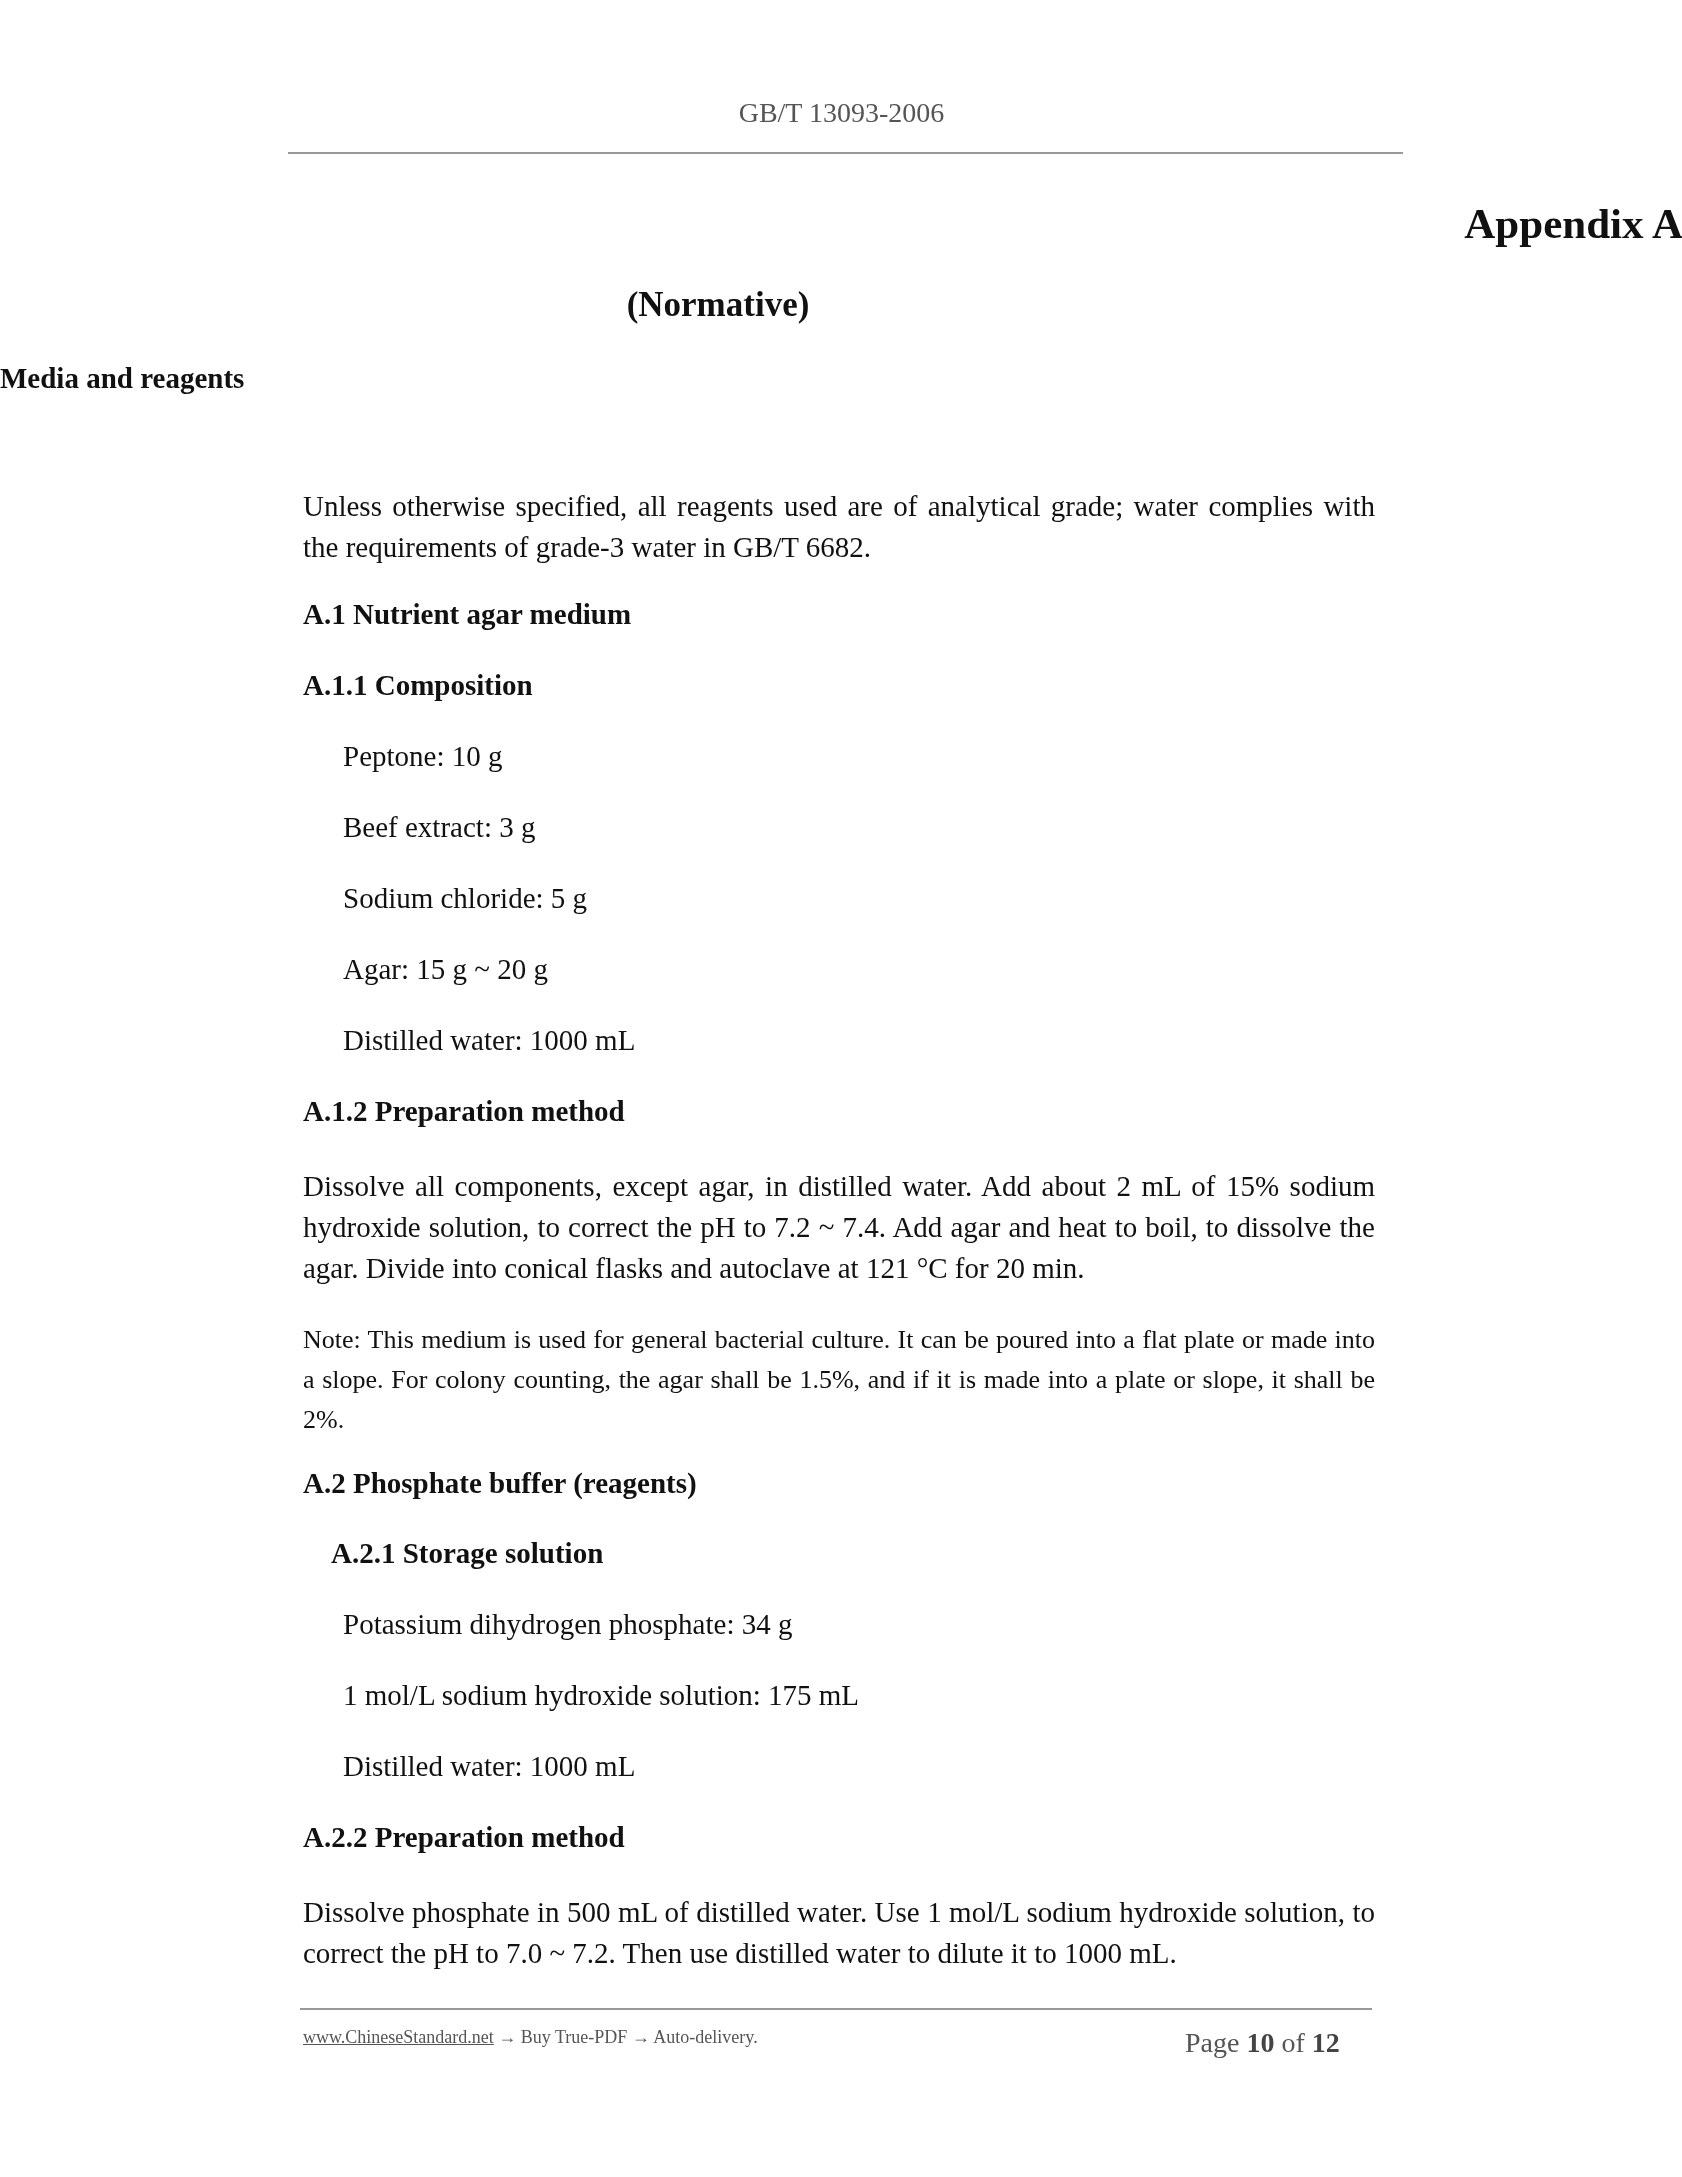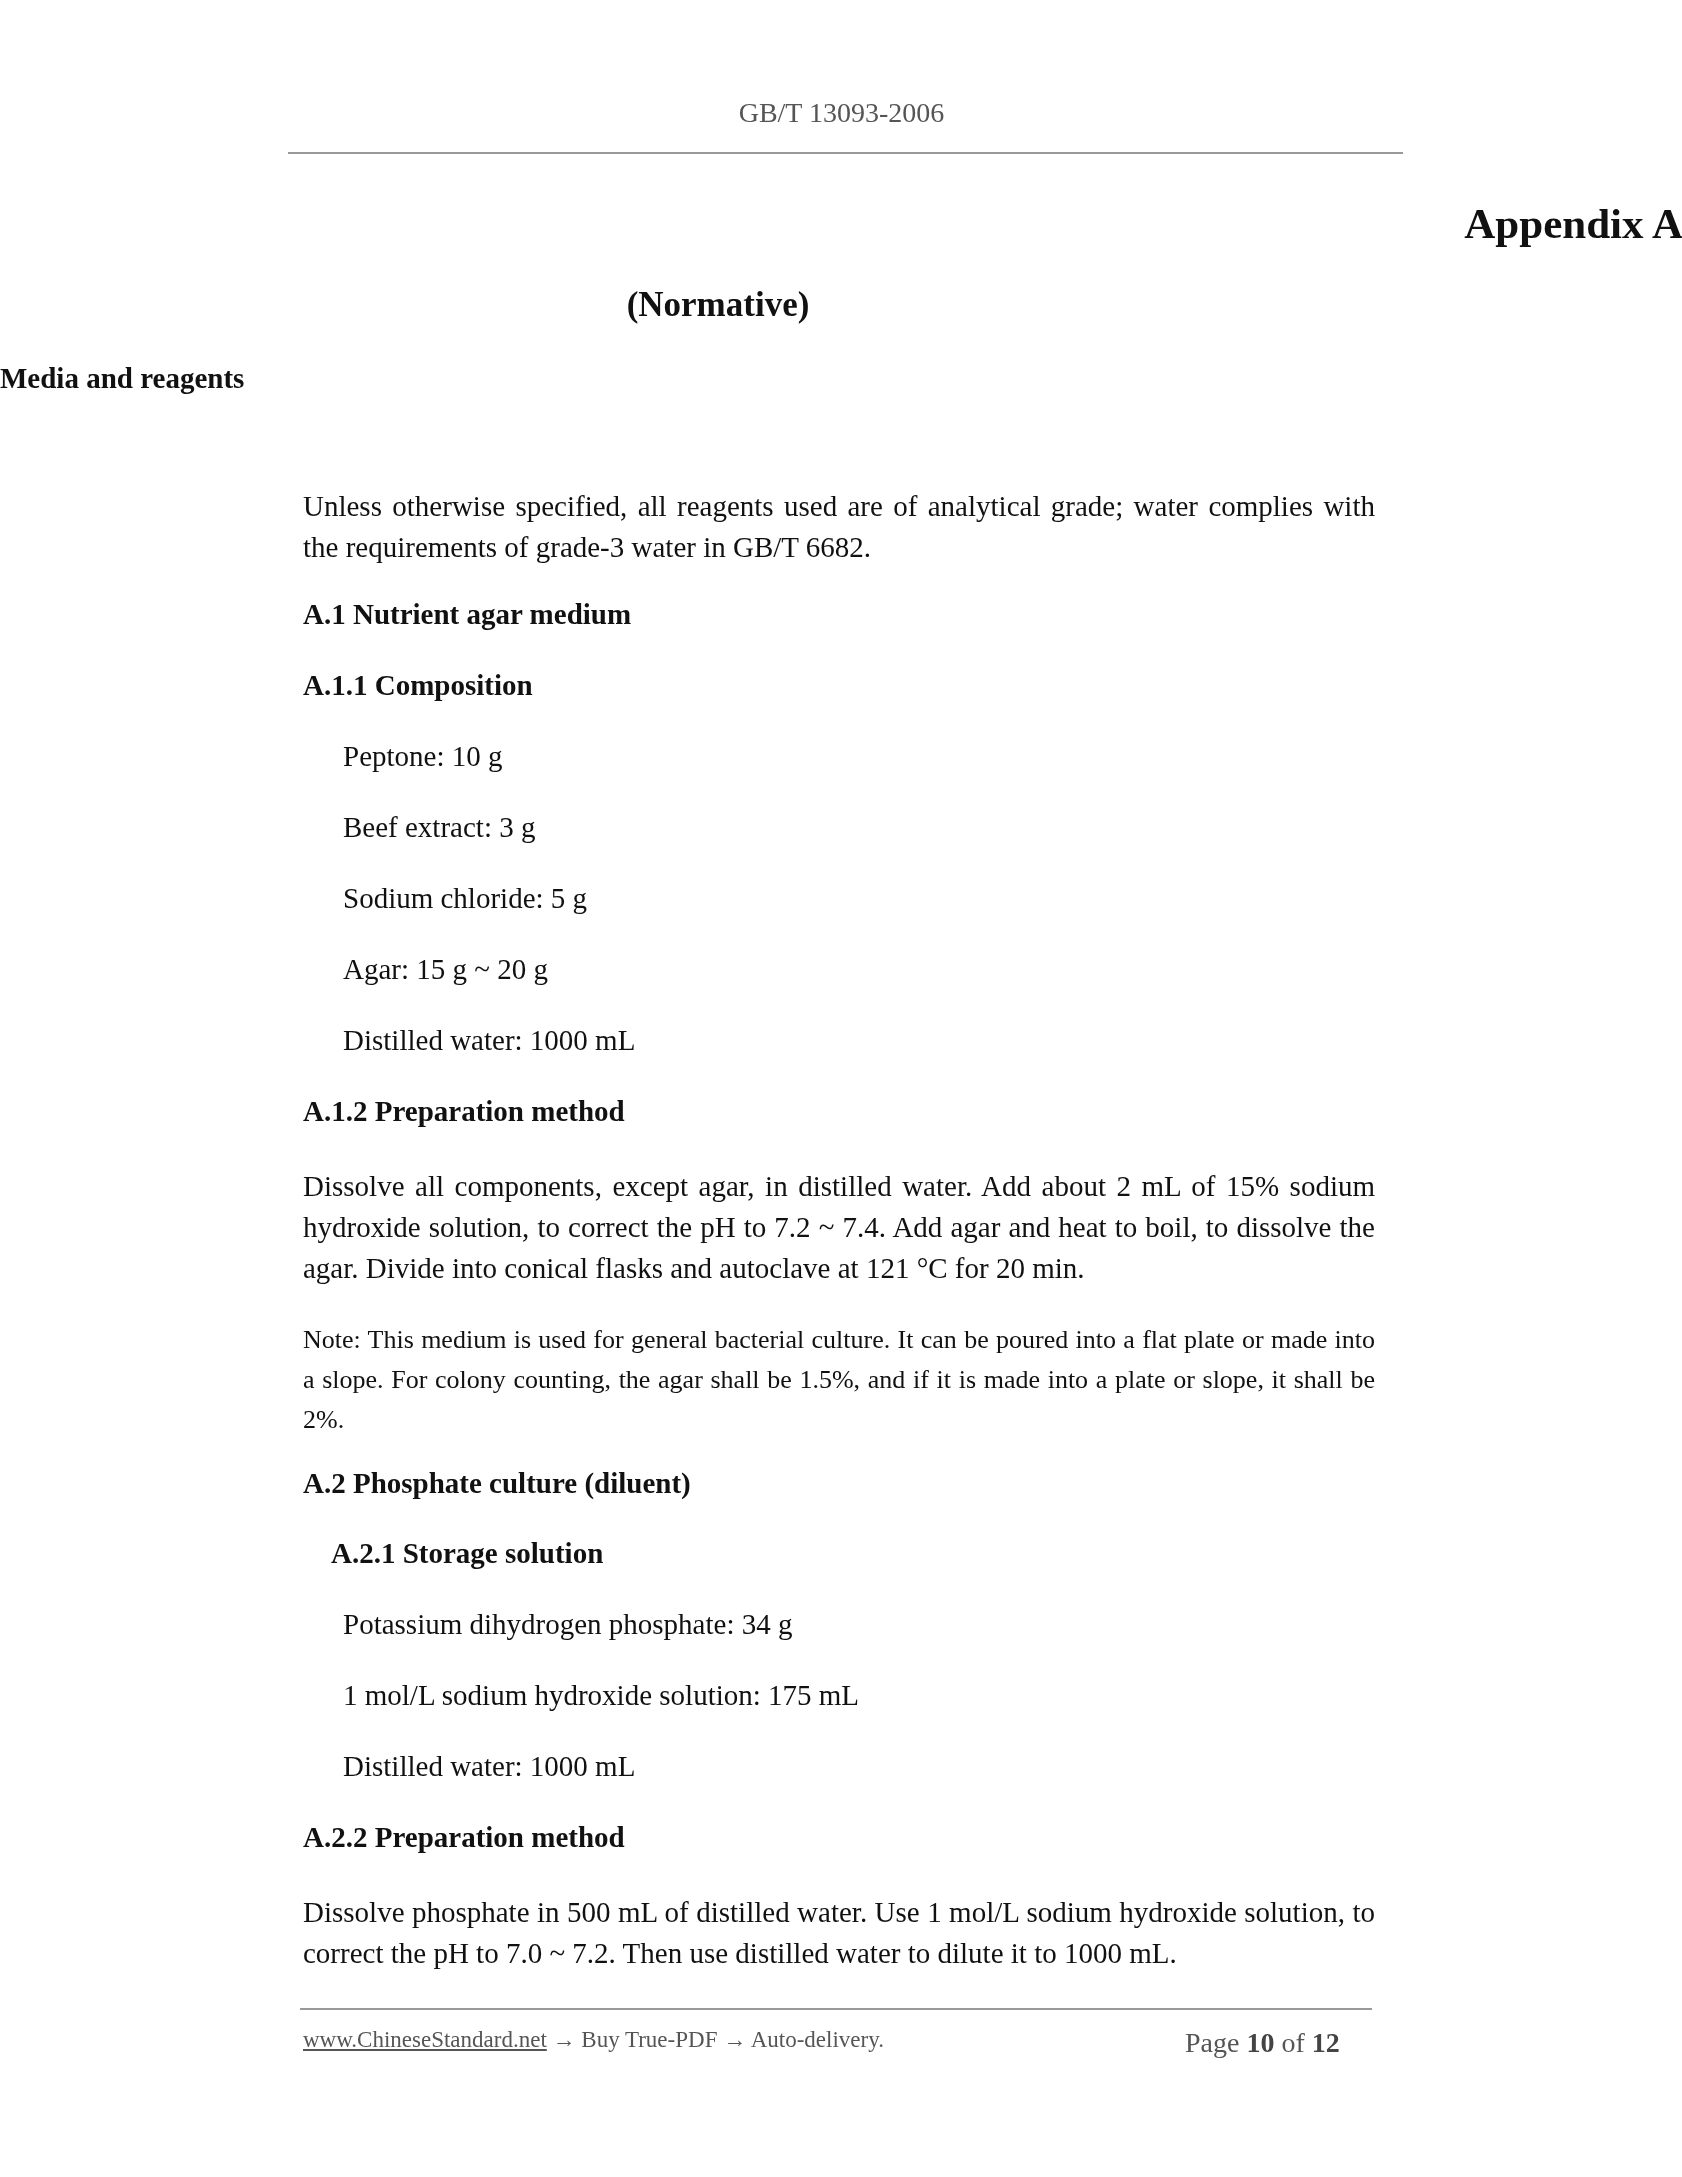--- a/index.html
+++ b/index.html
@@ -7,21 +7,21 @@
   .header-text { position:absolute; top:97px; left:0; width:1683px; text-align:center; font-size:28px; color:#555; }
   .header-rule { position:absolute; top:152px; left:288px; width:1115px; height:1.7px; background:#999; }
   .h-appendix { position:absolute; top:199px; left:0; width:1683px; text-align:right; font-size:43px; font-weight:bold; }
   .h-normative { position:absolute; top:285px; left:0; width:1436px; text-align:center; font-size:35px; font-weight:bold; }
   .h-title { position:absolute; top:349px; left:0; width:1683px; text-align:left; font-size:29px; font-weight:bold;margin-top:13px; }
   .para { position:absolute; left:303px; width:1072px; font-size:29px; line-height:41px; text-align:justify; }
   .note { position:absolute; left:303px; width:1072px; font-size:26px; line-height:40px; text-align:justify; }
   .sec { position:absolute; left:303px; font-size:29px; font-weight:bold; }
   .item { position:absolute; left:343px; font-size:29px; }
   .footer-rule { position:absolute; top:2008px; left:300px; width:1072px; height:1.7px; background:#999; }
-  .footer-left { position:absolute; top:2027px; left:303px; font-size:23px; color:#555; }
+  .footer-left { position:absolute; top:2027px; left:303px; font-size:18px; color:#555; }
   .footer-left a { color:#555; text-decoration:underline; }
   .footer-right { position:absolute; top:2027px; left:1185px; font-size:28px; color:#555; }
   .footer-right b { color:#444; }
 </style>
 </head>
 <body>
 
 <div class="header-text">GB/T 13093-2006</div>
 <div class="header-rule"></div>
 
@@ -35,21 +35,21 @@
 <div class="sec" style="top:669px;">A.1.1 Composition</div>
 <div class="item" style="top:740px;text-align:right;">Peptone: 10 g</div>
 <div class="item" style="top:811px;">Beef extract: 3 g</div>
 <div class="item" style="top:882px;">Sodium chloride: 5 g</div>
 <div class="item" style="top:953px;">Agar: 15 g ~ 20 g</div>
 <div class="item" style="top:1024px;">Distilled water: 1000 mL</div>
 <div class="sec" style="top:1095px;">A.1.2 Preparation method</div>
 <div class="para" style="top:1166px;">Dissolve all components, except agar, in distilled water. Add about 2 mL of 15% sodium hydroxide solution, to correct the pH to 7.2 ~ 7.4. Add agar and heat to boil, to dissolve the agar. Divide into conical flasks and autoclave at 121 °C for 20 min.</div>
 <div class="note" style="top:1320px;">Note: This medium is used for general bacterial culture. It can be poured into a flat plate or made into a slope. For colony counting, the agar shall be 1.5%, and if it is made into a plate or slope, it shall be 2%.</div>
 
-<div class="sec" style="top:1467px;">A.2 Phosphate culture (diluent)</div>
+<div class="sec" style="top:1467px;">A.2 Phosphate buffer (reagents)</div>
 <div class="sec" style="top:1537px;margin-left:28px;">A.2.1 Storage solution</div>
 <div class="item" style="top:1608px;">Potassium dihydrogen phosphate: 34 g</div>
 <div class="item" style="top:1679px;">1 mol/L sodium hydroxide solution: 175 mL</div>
 <div class="item" style="top:1750px;">Distilled water: 1000 mL</div>
 <div class="sec" style="top:1821px;">A.2.2 Preparation method</div>
 <div class="para" style="top:1892px;">Dissolve phosphate in 500 mL of distilled water. Use 1 mol/L sodium hydroxide solution, to correct the pH to 7.0 ~ 7.2. Then use distilled water to dilute it to 1000 mL.</div>
 
 <div class="footer-rule"></div>
 <div class="footer-left">
   <a>www.ChineseStandard.net</a><span> → Buy True-PDF → Auto-delivery.</span>

